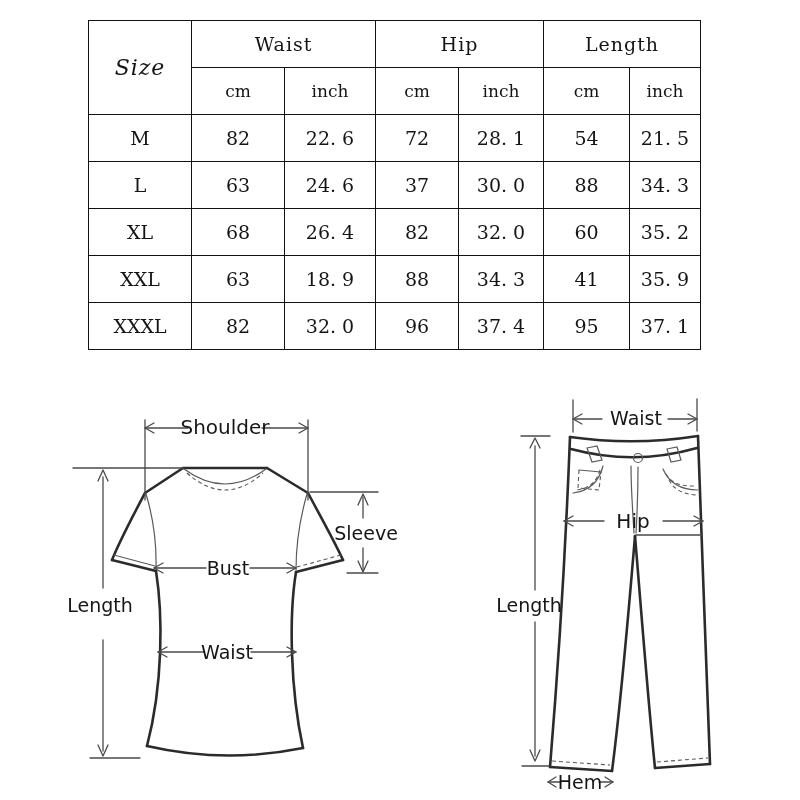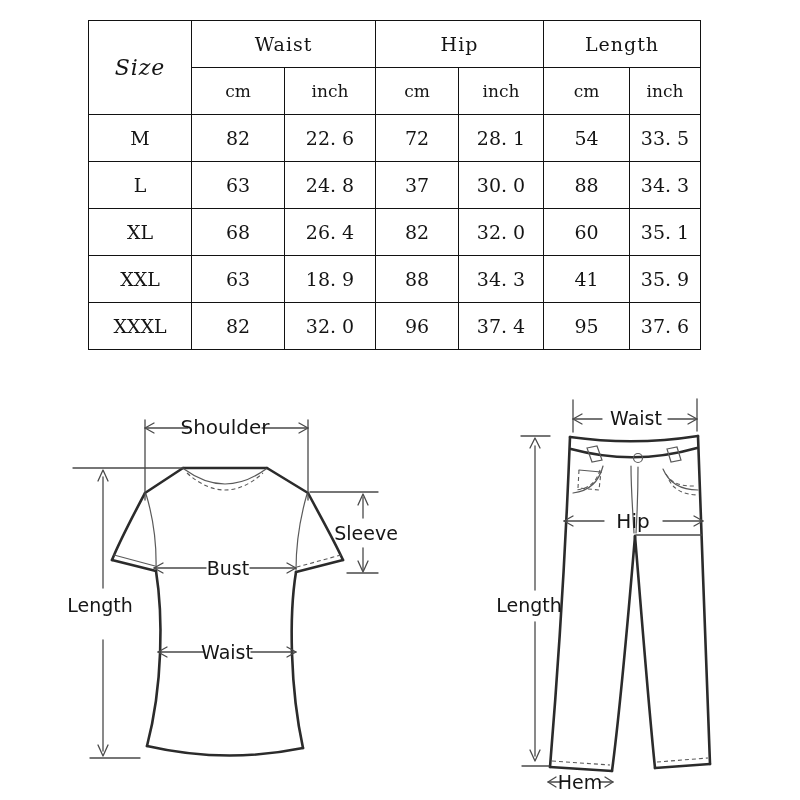--- a/index.html
+++ b/index.html
@@ -60,57 +60,57 @@
       </tr>
     </thead>
     <tbody>
       <tr class="data">
         <td>M</td>
         <td>82</td>
         <td>22. 6</td>
         <td>72</td>
         <td>28. 1</td>
         <td>54</td>
-        <td>33. 5</td>
+        <td>21. 5</td>
       </tr>
       <tr class="data">
         <td>L</td>
         <td>63</td>
-        <td>24. 8</td>
+        <td>24. 6</td>
         <td>37</td>
         <td>30. 0</td>
         <td>88</td>
         <td>34. 3</td>
       </tr>
       <tr class="data">
         <td>XL</td>
         <td>68</td>
         <td>26. 4</td>
         <td>82</td>
         <td>32. 0</td>
         <td>60</td>
-        <td>35. 1</td>
+        <td>35. 2</td>
       </tr>
       <tr class="data">
         <td>XXL</td>
         <td>63</td>
         <td>18. 9</td>
         <td>88</td>
         <td>34. 3</td>
         <td>41</td>
         <td>35. 9</td>
       </tr>
       <tr class="data">
         <td>XXXL</td>
         <td>82</td>
         <td>32. 0</td>
         <td>96</td>
         <td>37. 4</td>
         <td>95</td>
-        <td>37. 6</td>
+        <td>37. 1</td>
       </tr>
     </tbody>
   </table>
 
   <svg id="shirt" class="diagram" width="360" height="410" viewBox="0 0 360 410">
 
     <g>
       <path class="outline" d="M133 78 L217 78"></path>
       <path class="outline" d="M133 78 L95 103"></path>
       <path class="outline" d="M217 78 L258 103"></path>

